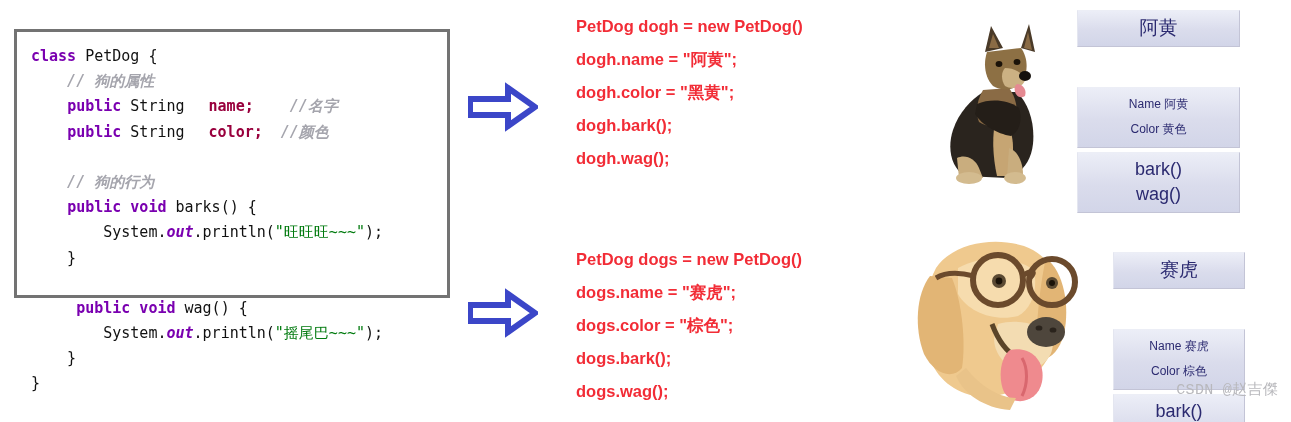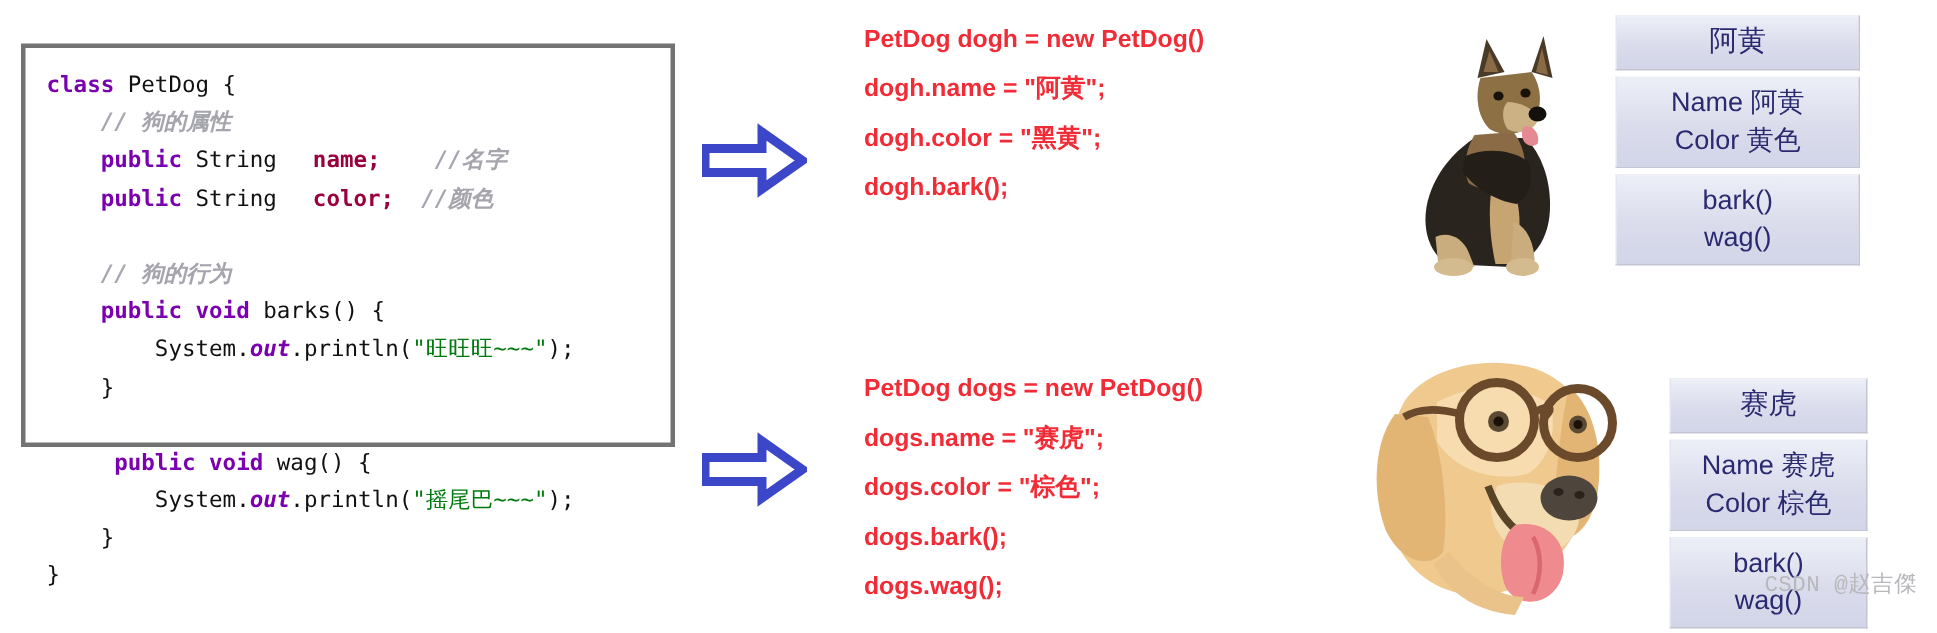--- a/index.html
+++ b/index.html
@@ -88,21 +88,21 @@
     border: 1px solid #c3c4d6;
     border-top-color: #eceef6;
     border-left-color: #e4e6f0;
     background: linear-gradient(to bottom, #eceef7 0%, #dadcec 55%, #d2d5e8 100%);
     color: #2b2a70;
     font-family: "Liberation Sans", sans-serif;
     text-align: center;
     padding: 4px 2px 5px 2px;
   }
   .card-title  { font-size: 19px; line-height: 26px; }
-  .card-fields { font-size: 18px; line-height: 25px; }
+  .card-fields { font-size: 12px; line-height: 25px; margin-top: 36px; }
   .card-methods{ font-size: 18px; line-height: 25px; }
 
   
   #watermark {
     position: absolute;
     right: 13px;
     bottom: 23px;
     color: #b8b8bc;
     font-size: 15px;
     font-family: Liberation Mono, monospace;
@@ -127,20 +127,21 @@
   <svg width="70" height="50" viewBox="0 0 70 50">
     <polygon points="2,17 40,17 40,6 67,25 40,44 40,33 2,33" fill="#ffffff" stroke="#3b46c8" stroke-width="6" stroke-linejoin="miter"></polygon>
   </svg>
 </div>
 
 <div class="red-block" id="red-block-top">
     <div class="red-line">PetDog dogh = new PetDog()</div>
     <div class="red-line">dogh.name = "阿黄";</div>
     <div class="red-line">dogh.color = "黑黄";</div>
     <div class="red-line">dogh.bark();</div>
+    <div class="red-line">dogh.wag();</div>
   </div>
 <div class="red-block" id="red-block-bottom">
     <div class="red-line">PetDog dogs = new PetDog()</div>
     <div class="red-line">dogs.name = "赛虎";</div>
     <div class="red-line">dogs.color = "棕色";</div>
     <div class="red-line">dogs.bark();</div>
     <div class="red-line">dogs.wag();</div>
   </div>
 
 <div class="dog-photo" id="dog-photo-top">

